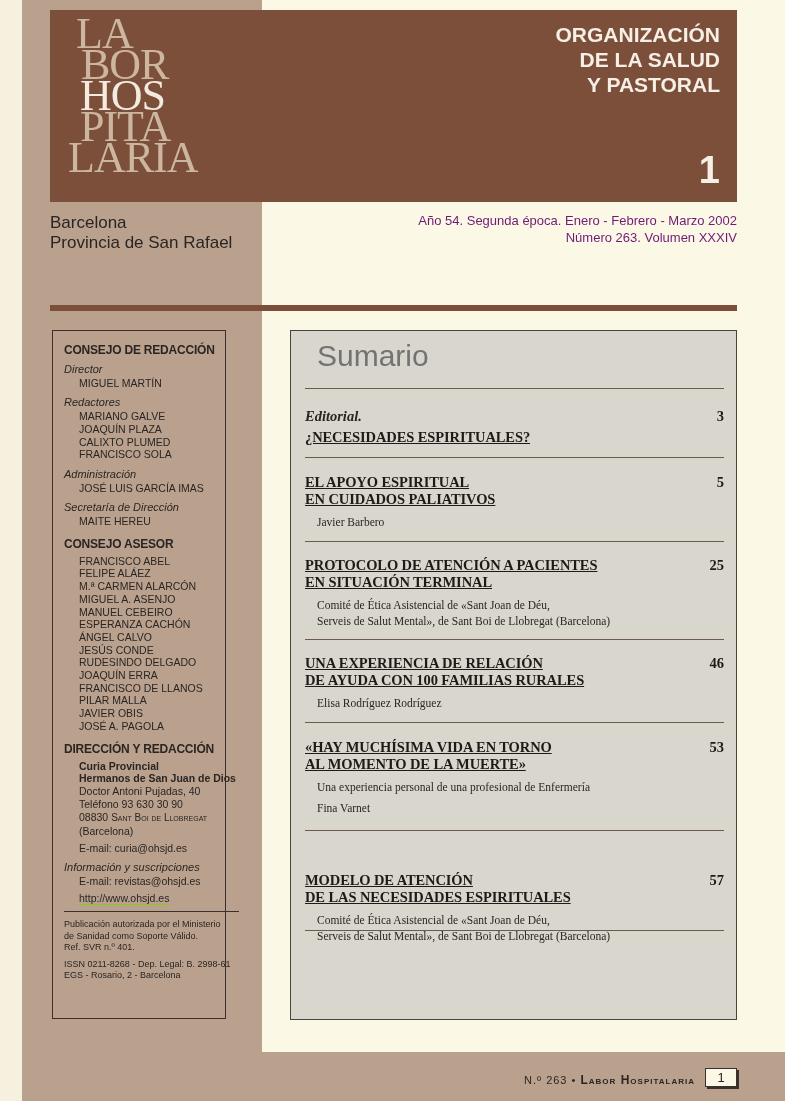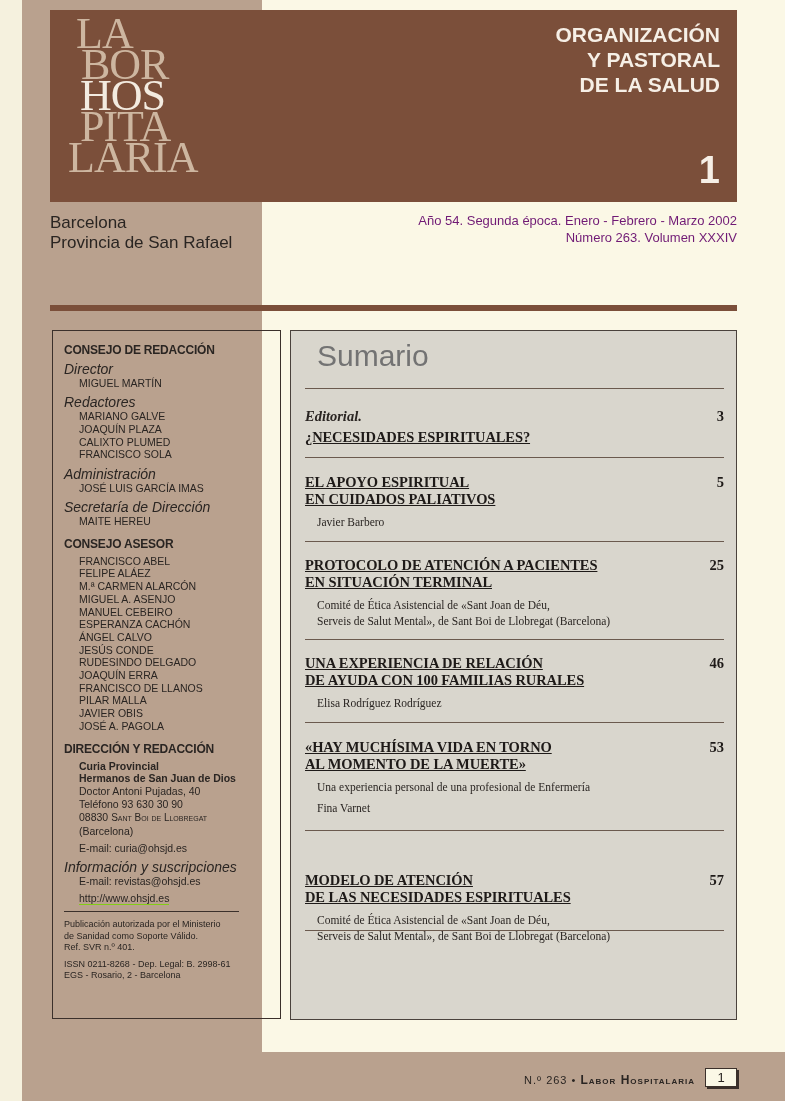--- a/index.html
+++ b/index.html
@@ -27,24 +27,24 @@
 
   .section-title { right: 65px; top: 22px; text-align: right; color: #f6efe6; font-weight: bold;
                    font-size: 21px; line-height: 25px; }
   .issue-big { right: 65px; top: 150px; color: #f6efe6; font-weight: bold; font-size: 38px; line-height: 40px; }
 
   .org { left: 50px; top: 213px; font-size: 17px; line-height: 20px; color: #2a2522; }
   .meta { right: 48px; top: 212px; text-align: right; font-size: 13px; line-height: 17px; color: #701a75; }
 
   .divider { left: 50px; top: 305px; width: 687px; height: 6px; background: #7b4f3a; }
 
-  .left-box { left: 52px; top: 330px; width: 229px; height: 689px; border: 1.5px solid #3b302b; box-sizing: border-box; }
+  .left-box { left: 52px; top: 330px; width: 174px; height: 689px; border: 1.5px solid #3b302b; box-sizing: border-box; }
   .lb-inner { position: absolute; left: 11px; top: 12px; width: 180px; font-size: 10.5px; line-height: 12.7px; color: #2a2522; }
   .lb-h { font-weight: bold; font-size: 12px; line-height: 14px; margin-bottom: 6px; letter-spacing: -0.2px; }
-  .lb-role { font-style: italic; font-size: 14px; margin-bottom: 1px; }
+  .lb-role { font-style: italic; font-size: 11px; margin-bottom: 1px; }
   .lb-names { padding-left: 15px; margin-bottom: 7px; }
   .lb-names div { white-space: nowrap; }
   .lb-addr { padding-left: 15px; line-height: 12.8px; }
   .lb-addr .b { font-weight: bold; }
   .sc { font-variant: small-caps; font-size: 10px; }
   .lb-link { display: inline-block; border-bottom: 1px solid #84cc16; }
   .lb-sep { border-top: 1px solid #3b302b; margin: 6px 0 7px 0; width: 175px; }
   .lb-small { font-size: 9px; line-height: 11.5px; }
 
   .sumario-box { left: 290px; top: 330px; width: 447px; height: 690px; background: #d9d6cd; border: 1.5px solid #4a423c; box-sizing: border-box; }
@@ -71,22 +71,22 @@
 <div class="abs header-block"></div>
 <div class="abs logo">
   <div class="l1">LA</div>
   <div class="l2">BOR</div>
   <div class="l3 hl">HOS</div>
   <div class="l4">PITA</div>
   <div class="l5">LARIA</div>
 </div>
 <div class="abs section-title">
   <div>ORGANIZACIÓN</div>
+  <div>DE LA SALUD</div>
   <div>Y PASTORAL</div>
-  <div>DE LA SALUD</div>
 </div>
 <div class="abs issue-big">1</div>
 
 <div class="abs org">
   <div>Barcelona</div>
   <div>Provincia de San Rafael</div>
 </div>
 <div class="abs meta">
   <div>Año 54.  Segunda época. Enero - Febrero - Marzo 2002</div>
   <div>Número 263. Volumen XXXIV</div>

